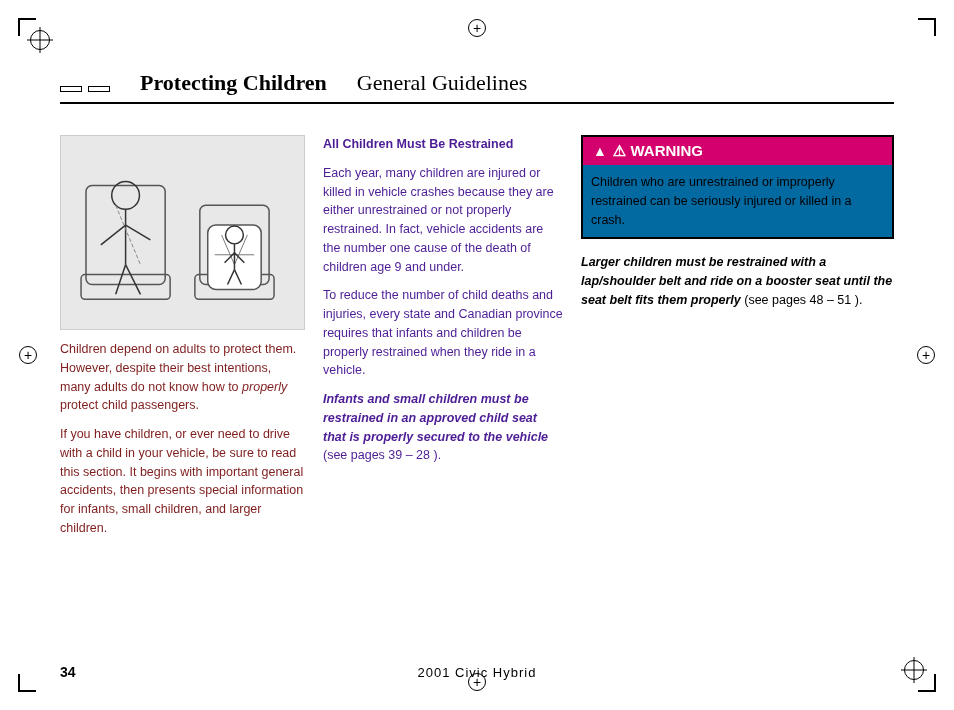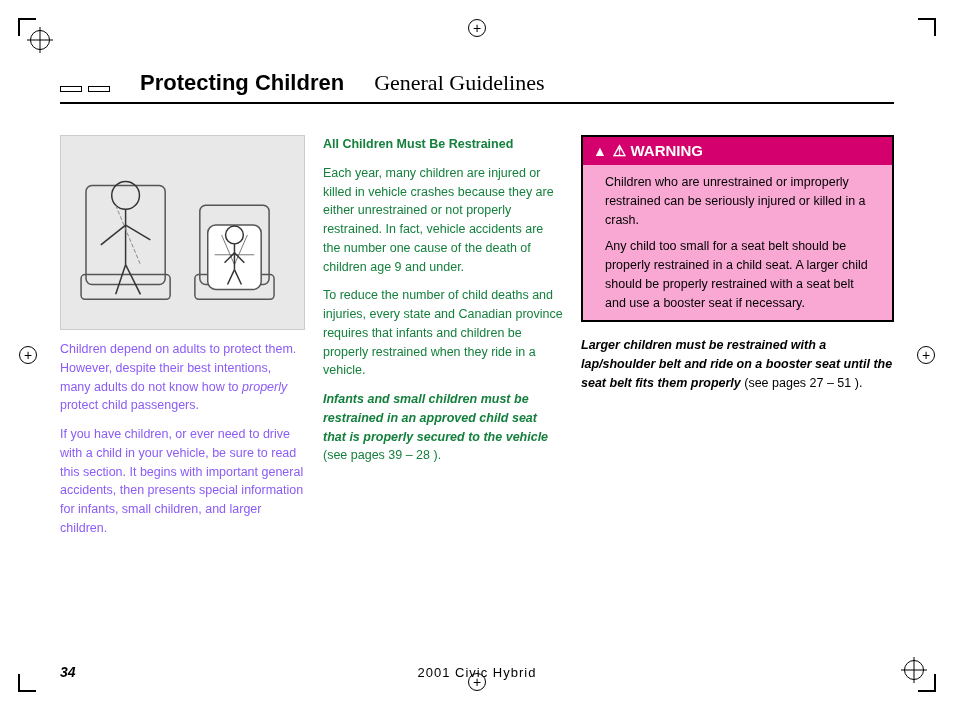--- a/index.html
+++ b/index.html
@@ -97,21 +97,21 @@
       border-bottom: 2px solid #000;
       padding-bottom: 6px;
       display: flex;
       align-items: flex-end;
       gap: 30px;
     }
 
     .header-title-protecting {
       font-size: 22px;
       font-weight: bold;
-      font-family: Liberation Sans, sans-serif;
+      font-family: Liberation Serif, serif;
     }
 
     .header-title-guidelines {
       font-size: 22px;
       font-weight: normal;
       font-family: 'Times New Roman', serif;
     }
 
     .header-tab {
       border: 1.5px solid #000;
@@ -145,33 +145,33 @@
       display: flex;
       align-items: center;
       justify-content: center;
       margin-bottom: 10px;
       overflow: hidden;
     }
 
     .left-text {
       font-size: 12.5px;
       line-height: 1.5;
-      color: #8b5cf6;
+      color: #7f1d1d;
     }
 
     
     .mid-col {
       width: 240px;
       flex-shrink: 0;
     }
 
     .mid-text {
       font-size: 12.5px;
       line-height: 1.5;
-      color: #15803d;
+      color: #4c1d95;
     }
 
     .mid-text .bold-title {
       font-weight: bold;
     }
 
     .mid-text p {
       margin-bottom: 10px;
     }
 
@@ -200,24 +200,24 @@
       display: flex;
       align-items: center;
       gap: 6px;
     }
 
     .warning-icon {
       font-size: 14px;
     }
 
     .warning-body {
-      padding: 8px 22px;
+      padding: 8px 8px;
       font-size: 12.5px;
       line-height: 1.5;
-      background: #f9a8d4;
+      background: #0369a1;
     }
 
     .warning-body p {
       margin-bottom: 8px;
     }
     .warning-body p:last-child {
       margin-bottom: 0;
     }
 
     .right-bottom-text {
@@ -229,21 +229,20 @@
       font-weight: bold;
       font-style: italic;
     }
 
     .page-num-area {
       position: absolute;
       bottom: 30px;
       left: 60px;
       font-size: 14px;
       font-weight: bold;
-      font-style: italic;
     }
 
     .footer-center {
       position: absolute;
       bottom: 30px;
       left: 50%;
       transform: translateX(-50%);
       font-size: 13px;
       letter-spacing: 1px;
     }
@@ -343,25 +342,24 @@
   </div>
 
   <div class="right-col">
     <div class="warning-box">
       <div class="warning-header">
         <span class="warning-icon">▲</span>
         <span>⚠ WARNING</span>
       </div>
       <div class="warning-body">
         <p>Children who are unrestrained or improperly restrained can be seriously injured or killed in a crash.</p>
-        <p>Any child too small for a seat belt should be properly restrained in a child seat. A larger child should be properly restrained with a seat belt and use a booster seat if necessary.</p>
       </div>
     </div>
 
     <div class="right-bottom-text">
-      <span class="bold-italic">Larger children must be restrained with a lap/shoulder belt and ride on a booster seat until the seat belt fits them properly</span><span> (see pages 27 – 51 ).</span>
+      <span class="bold-italic">Larger children must be restrained with a lap/shoulder belt and ride on a booster seat until the seat belt fits them properly</span><span> (see pages 48 – 51 ).</span>
     </div>
   </div>
 
 </div>
 
 <div class="page-num-area">34</div>
 <div class="footer-center">2001  Civic  Hybrid</div>
 
 </body></html>

